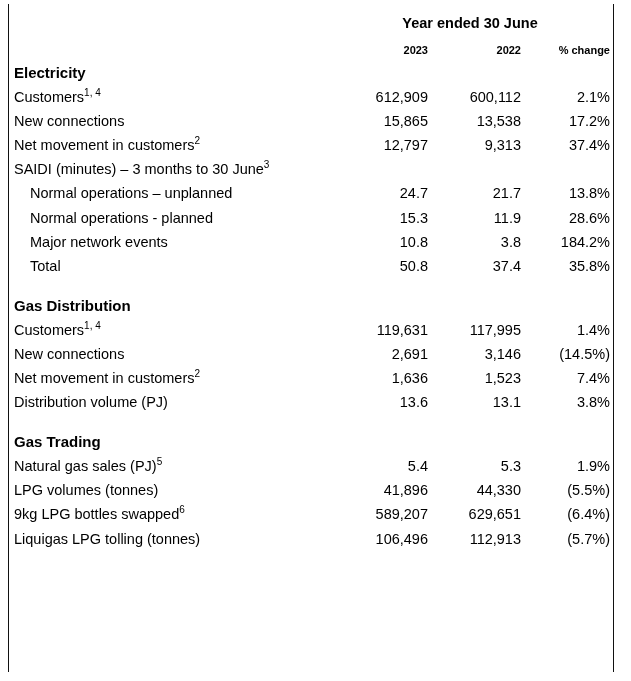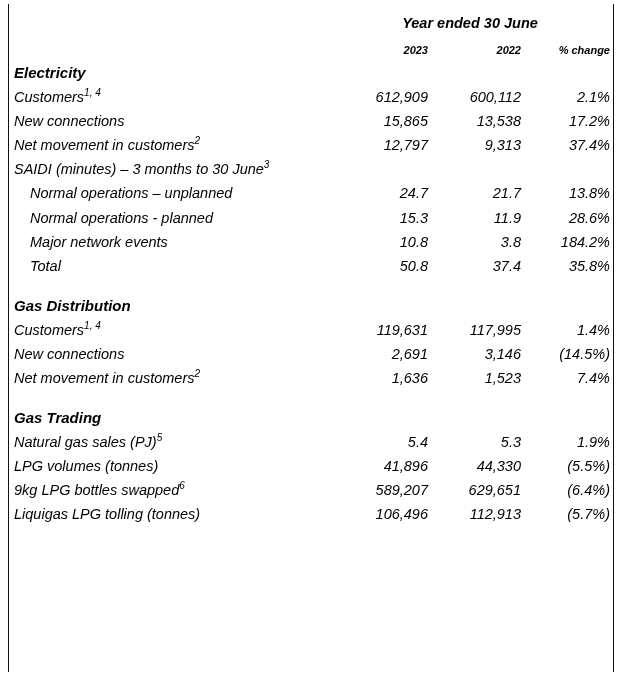--- a/index.html
+++ b/index.html
@@ -11,21 +11,20 @@
     font-family: "Liberation Sans", sans-serif;
     color: #000000;
   }
   .page {
     position: relative;
     width: 631px;
     height: 681px;
     background: #ffffff;
     box-sizing: border-box;
     overflow: hidden;
-    font-style: italic;
   }
   .frame {
     position: absolute;
     left: 8px;
     top: 4px;
     width: 606px;
     height: 668px;
     border-left: 1px solid #111;
     border-right: 1px solid #111;
     box-sizing: border-box;
@@ -185,20 +184,26 @@
           <td class="num">2,691</td>
           <td class="num">3,146</td>
           <td class="num">(14.5%)</td>
         </tr>
         <tr class="data-row">
           <td class="label">Net movement in customers<sup>2</sup></td>
           <td class="num">1,636</td>
           <td class="num">1,523</td>
           <td class="num">7.4%</td>
         </tr>
+        <tr class="data-row">
+          <td class="label">Distribution volume (PJ)</td>
+          <td class="num">13.6</td>
+          <td class="num">13.1</td>
+          <td class="num">3.8%</td>
+        </tr>
         <tr class="spacer">
           <td colspan="4"></td>
         </tr>
         <tr class="section-row">
           <td class="section" colspan="4">Gas Trading</td>
         </tr>
         <tr class="data-row">
           <td class="label">Natural gas sales (PJ)<sup>5</sup></td>
           <td class="num">5.4</td>
           <td class="num">5.3</td>

